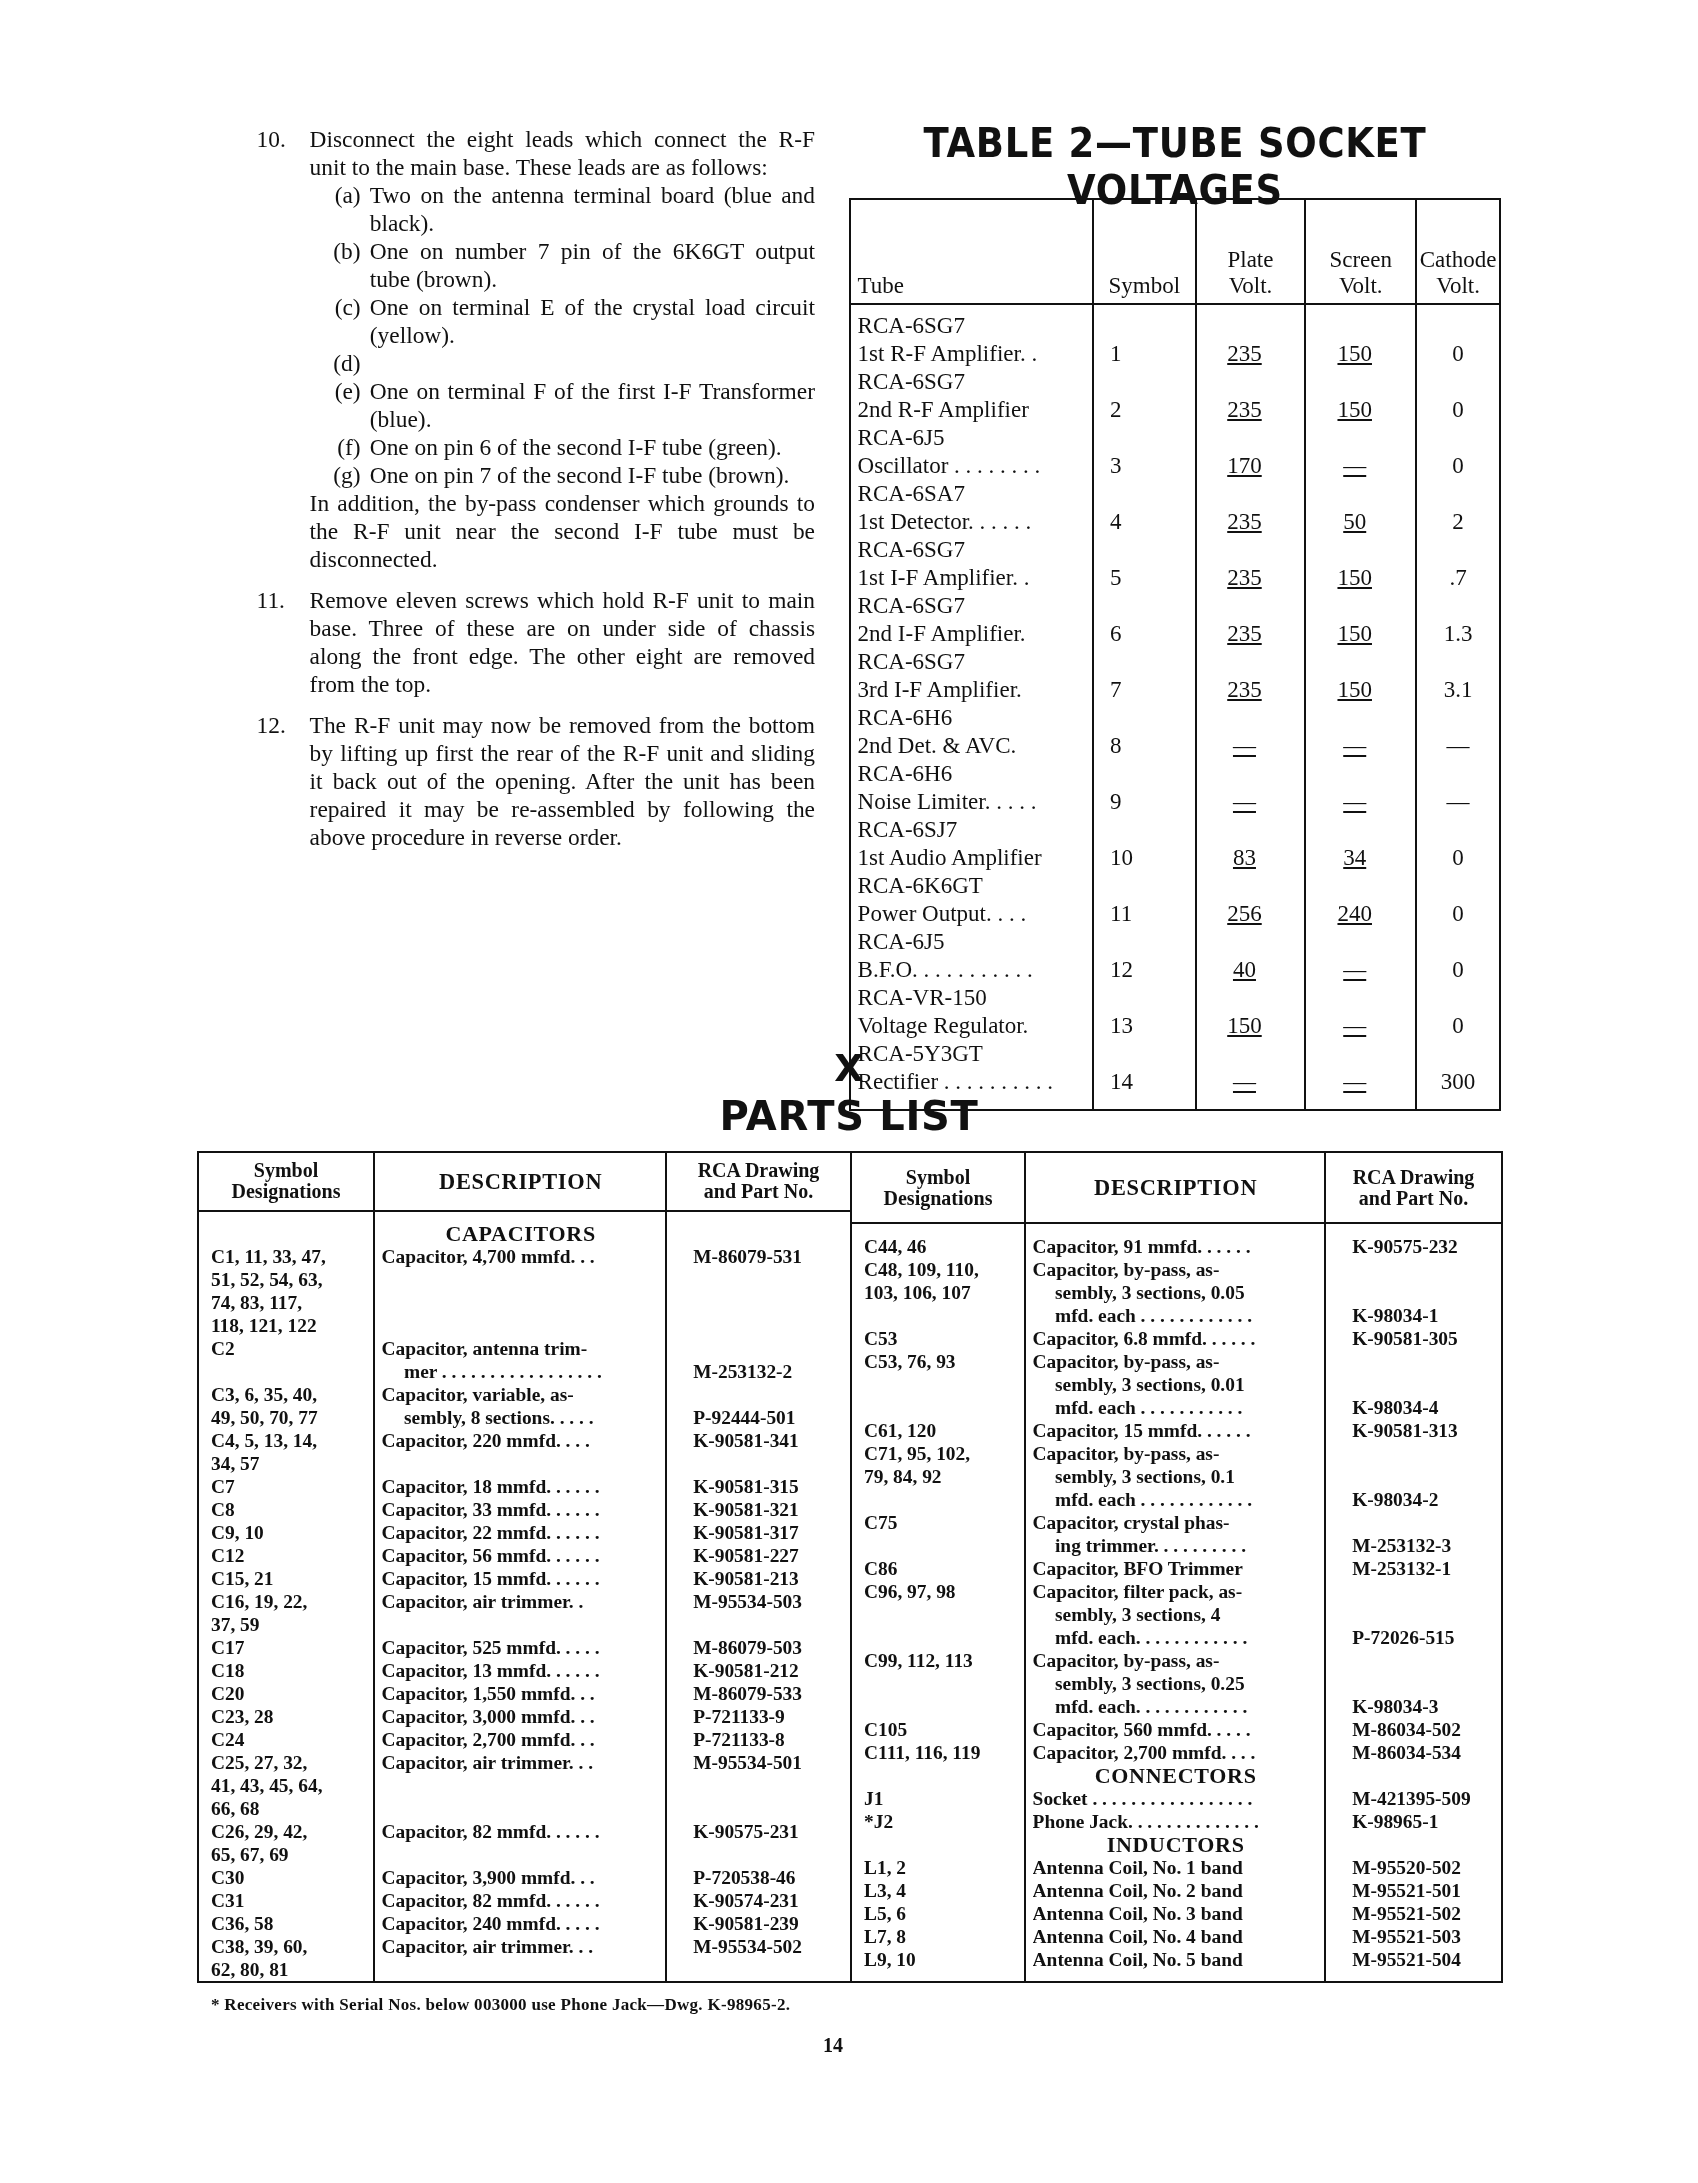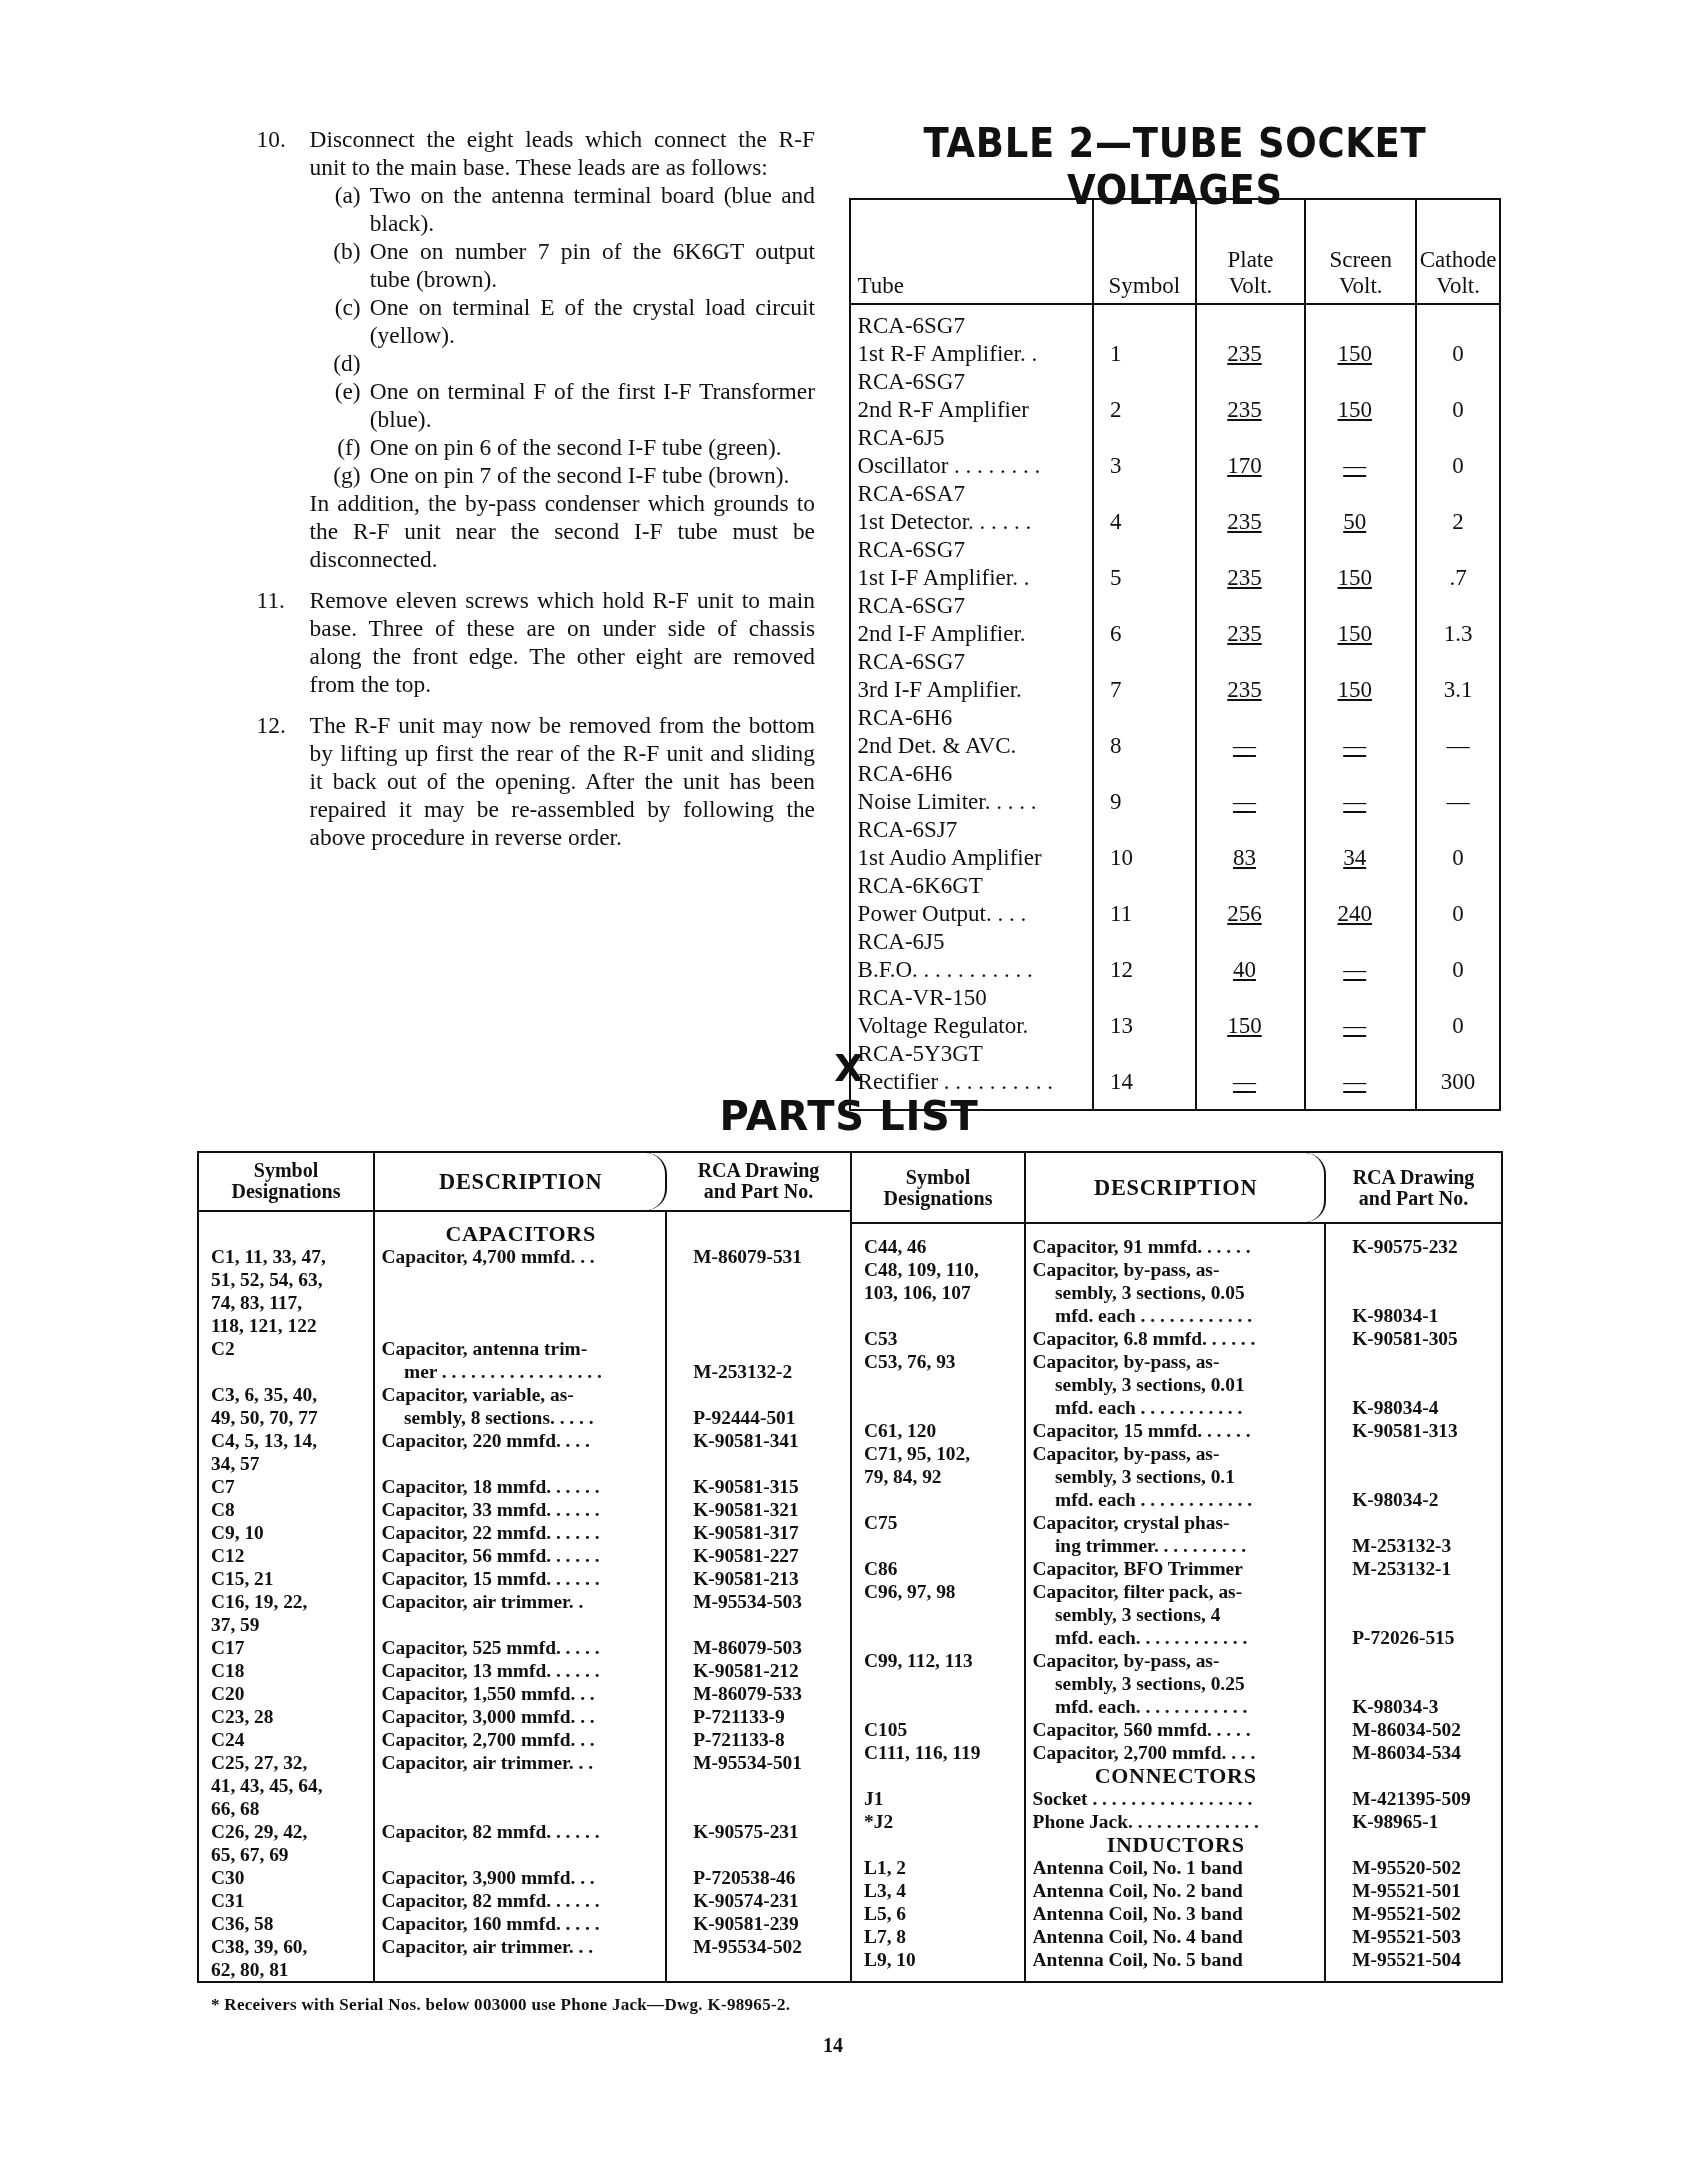--- a/index.html
+++ b/index.html
@@ -41,21 +41,21 @@
   #section-num { position:absolute; left:0; width:1698px; top:1046px; text-align:center; font-size:38px; font-weight:bold; }
   #section-title { position:absolute; left:0; width:1698px; top:1093px; text-align:center; font-size:40px; font-weight:bold; letter-spacing:0.7px; }
 
   
   #parts { position:absolute; left:197px; top:1151px; width:1306px; height:832px; border:2.6px solid #111; box-sizing:border-box; display:flex; }
   .half { display:flex; flex-direction:column; height:100%; }
   .half.left { width:651px; border-right:2px solid #111; }
   .half.right { flex:1; }
   .phead { display:flex; height:71px; border-bottom:2.6px solid #111; box-sizing:border-box; font-weight:bold; }
   .phead > div { display:flex; align-items:center; justify-content:center; text-align:center; font-size:20px; line-height:21px; box-sizing:border-box; }
-  .phead .desc-h { font-size:22.4px; letter-spacing:0.7px;border-radius:21px; }
+  .phead .desc-h { font-size:22.4px; letter-spacing:0.7px; }
   .pbody { display:flex; flex:1; }
   .col { box-sizing:border-box; font-size:19.4px; line-height:23px; font-weight:bold; padding-top:10.5px; }
   .col-sym { border-right:2px solid #111; padding-left:12px; }
   .col-desc { border-right:2px solid #111; padding-left:6.6px; padding-right:5.3px; }
   .col-part { padding-left:9.2px; }
   .left .c1 { width:176px; } .left .c2 { width:292px; } .left .c3 { flex:1; }
   .right .c1 { width:174px; } .right .c2 { width:300px; } .right .c3 { flex:1; }
   .pline { height:23px; white-space:nowrap; overflow:hidden; }
   .pline.indent { padding-left:22.4px; }
   .pline.center { text-align:center; font-size:22px; letter-spacing:0.7px; }
@@ -343,21 +343,21 @@
           <div class="pline">Capacitor, 1,550 mmfd. . .</div>
           <div class="pline">Capacitor, 3,000 mmfd. . .</div>
           <div class="pline">Capacitor, 2,700 mmfd. . .</div>
           <div class="pline">Capacitor, air trimmer. . .</div>
           <div class="pline"></div>
           <div class="pline"></div>
           <div class="pline">Capacitor, 82 mmfd. . . . . .</div>
           <div class="pline"></div>
           <div class="pline">Capacitor, 3,900 mmfd. . .</div>
           <div class="pline">Capacitor, 82 mmfd. . . . . .</div>
-          <div class="pline">Capacitor, 160 mmfd. . . . .</div>
+          <div class="pline">Capacitor, 240 mmfd. . . . .</div>
           <div class="pline">Capacitor, air trimmer. . .</div>
           <div class="pline"></div>
         </div>
       <div class="col col-part c3" id="L-part">
           <div class="pline part-line"></div>
           <div class="pline part-line">M-86079-531</div>
           <div class="pline part-line"></div>
           <div class="pline part-line"></div>
           <div class="pline part-line"></div>
           <div class="pline part-line"></div>

